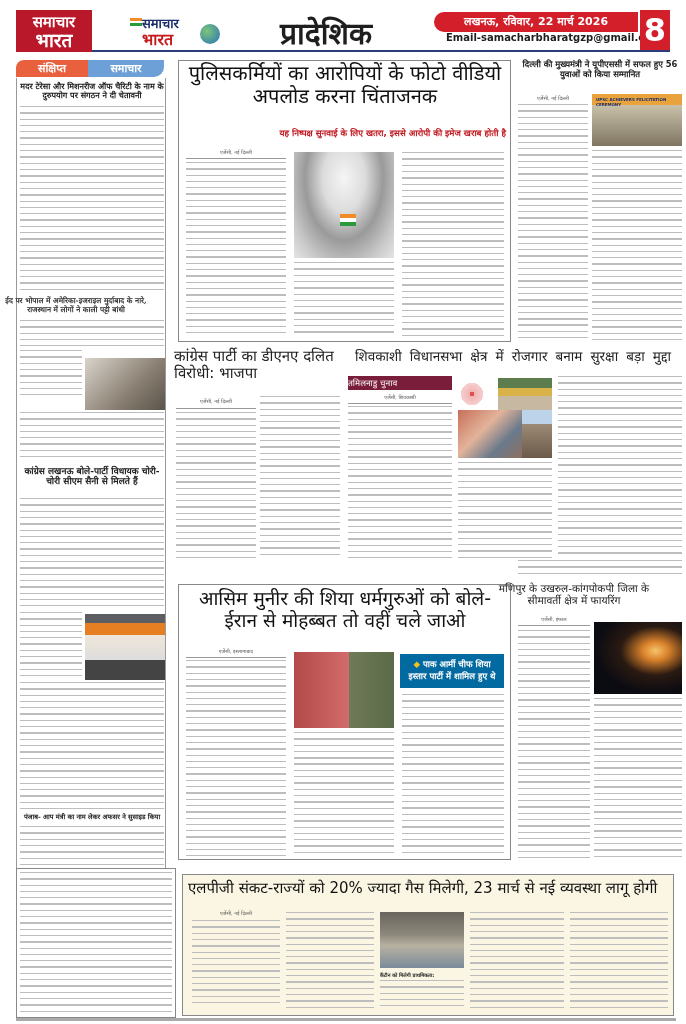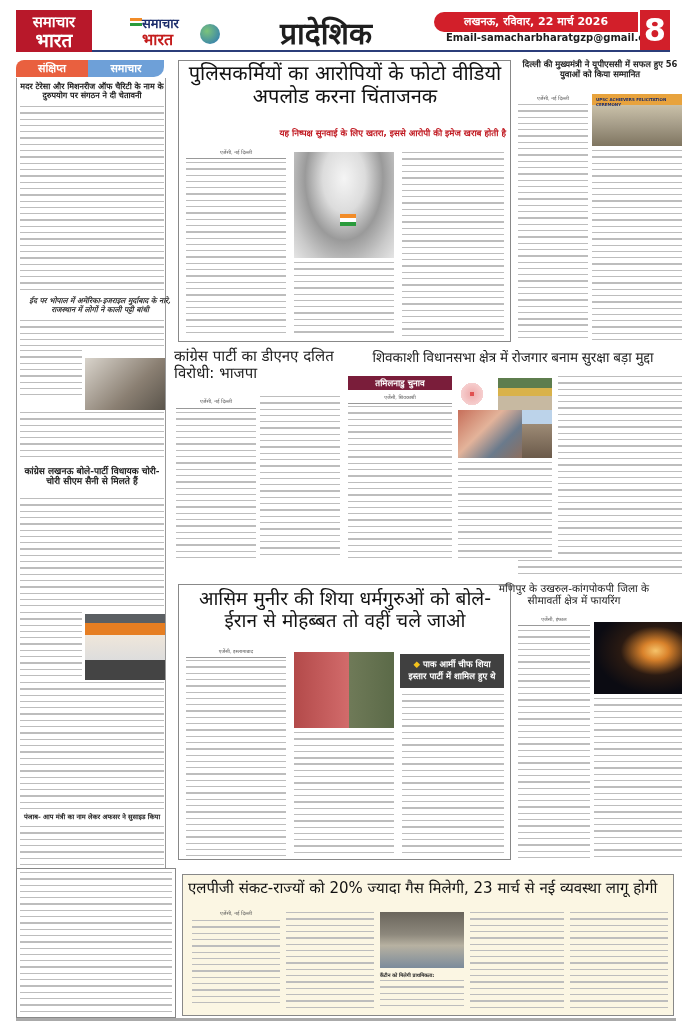--- a/index.html
+++ b/index.html
@@ -23,22 +23,22 @@
   
   .brief-tab { top: 60px; height: 17px; color: #fff; font-weight: bold; font-size: 11px; text-align: center; line-height: 17px; }
   .brief-a { left: 16px; width: 72px; background: #e9603f; border-radius: 8px 0 0 0; }
   .brief-b { left: 88px; width: 76px; background: #6ea0d8; border-radius: 0 0 10px 0; }
   .col-left { left: 16px; top: 78px; width: 150px; height: 790px; border-left: 1px solid #999; border-right: 1px solid #999; }
   .hl { font-weight: bold; color: #222; text-align: center; line-height: 1.15; font-family: "DejaVu Serif", serif; }
   .filler { background: repeating-linear-gradient(to bottom, #bdbdbd 0 1.3px, transparent 1.3px 6.3px); }
   .photo { background: #888; }
   .box { border: 1px solid #888; }
   .dateline { font-size: 5px; color: #555; text-align: center; }
-  .cat-box { background: #7a1d3a; color: #fff; font-weight: bold; text-align: center; }
-  .callout { background: #404040; color: #fff; font-weight: bold; font-size: 8.5px; line-height: 12px; padding: 4px 6px; text-align: center; }
+  .cat-box { background: #7a1d3a; color: #fff; font-weight: normal; }
+  .callout { background: #0369a1; color: #fff; font-weight: bold; font-size: 8.5px; line-height: 12px; padding: 4px 6px; text-align: center; }
   .callout .dot { color: #f4c21b; }
   .rule { background: #999; height: 1px; }
   .hl-sub { color: #c0171f; font-weight: bold; text-align: right; }
 </style>
 </head>
 <body>
 
 <div class="abs masthead"></div>
 <div class="abs logo-box">
   <div class="l1">समाचार</div>
@@ -55,21 +55,21 @@
 <div class="abs email">Email-samacharbharatgzp@gmail.com</div>
 <div class="abs page-num">8</div>
 
 <div class="abs brief-tab brief-a">संक्षिप्त</div>
 <div class="abs brief-tab brief-b">समाचार</div>
 <div class="abs col-left"></div>
 
 <div class="abs hl" style="left:20px;top:82px;width:144px;font-size:8px;">मदर टेरेसा और मिशनरीज ऑफ चैरिटी के नाम के दुरुपयोग पर संगठन ने दी चेतावनी</div>
 <div class="abs filler" style="left:20px;top:106px;width:144px;height:188px;"></div>
 
-<div class="abs hl" style="left:28px;top:297px;width:144px;font-size:7.4px;color:#333;font-style:italic;">ईद पर भोपाल में अमेरिका-इजराइल मुर्दाबाद के नारे, राजस्थान में लोगों ने काली पट्टी बांधी</div>
+<div class="abs hl" style="left:4px;top:297px;width:144px;font-size:7.4px;color:#333;">ईद पर भोपाल में अमेरिका-इजराइल मुर्दाबाद के नारे, राजस्थान में लोगों ने काली पट्टी बांधी</div>
 <div class="abs filler" style="left:20px;top:320px;width:144px;height:30px;"></div>
 <div class="abs filler" style="left:20px;top:350px;width:62px;height:50px;"></div>
 <div class="abs photo" style="left:85px;top:358px;width:80px;height:52px;background:linear-gradient(135deg,#d9d4cc,#8a7f72 60%,#5a544b);"></div>
 <div class="abs filler" style="left:20px;top:412px;width:144px;height:50px;"></div>
 
 <div class="abs hl" style="left:20px;top:466px;width:144px;font-size:9px;">कांग्रेस लखनऊ बोले-पार्टी विधायक चोरी-चोरी सीएम सैनी से मिलते हैं</div>
 <div class="abs filler" style="left:20px;top:498px;width:144px;height:112px;"></div>
 <div class="abs filler" style="left:20px;top:612px;width:62px;height:68px;"></div>
 <div class="abs photo" style="left:85px;top:614px;width:80px;height:66px;background:linear-gradient(180deg,#5b5f63 0,#5b5f63 14%,#e67e22 14%,#e67e22 32%,#efe6da 32%,#ddd 70%,#444 70%);"></div>
 <div class="abs filler" style="left:20px;top:682px;width:144px;height:130px;"></div>
@@ -96,21 +96,21 @@
   <span class="abs" style="left:4px;top:3px;font-size:4px;color:#1b2c6b;font-weight:bold;">UPSC ACHIEVERS FELICITATION CEREMONY</span>
 </div>
 <div class="abs filler" style="left:592px;top:150px;width:90px;height:190px;"></div>
 
 <div class="abs hl" style="left:174px;top:348px;width:166px;font-size:15px;font-family:'DejaVu Sans',sans-serif;font-weight:normal;text-align:left;">कांग्रेस पार्टी का डीएनए दलित विरोधी: भाजपा</div>
 <div class="abs dateline" style="left:176px;top:398px;width:80px;">एजेंसी, नई दिल्ली</div>
 <div class="abs rule" style="left:176px;top:408px;width:80px;"></div>
 <div class="abs filler" style="left:176px;top:412px;width:80px;height:146px;"></div>
 <div class="abs filler" style="left:260px;top:396px;width:80px;height:162px;"></div>
 
-<div class="abs hl" style="left:346px;top:350px;width:334px;font-size:13.5px;font-family:Liberation Sans, sans-serif;font-weight:normal;">शिवकाशी विधानसभा क्षेत्र में रोजगार बनाम सुरक्षा बड़ा मुद्दा</div>
+<div class="abs hl" style="left:346px;top:350px;width:334px;font-size:13.5px;font-family:Liberation Mono, monospace;font-weight:normal;">शिवकाशी विधानसभा क्षेत्र में रोजगार बनाम सुरक्षा बड़ा मुद्दा</div>
 <div class="abs cat-box" style="left:348px;top:376px;width:104px;height:14px;font-size:8.5px;line-height:14px;">तमिलनाडु चुनाव</div>
 <div class="abs dateline" style="left:348px;top:394px;width:104px;">एजेंसी, शिवकाशी</div>
 <div class="abs rule" style="left:348px;top:403px;width:104px;"></div>
 <div class="abs filler" style="left:348px;top:406px;width:104px;height:152px;"></div>
 <div class="abs" style="left:458px;top:382px;width:28px;height:24px;background:radial-gradient(circle at 50% 50%,#e05050 0,#e05050 12%,#f0b3b3 13%,#f6cfcf 60%,transparent 61%);"></div>
 <div class="abs photo" style="left:498px;top:378px;width:54px;height:32px;background:linear-gradient(180deg,#5e7d4e 0,#5e7d4e 30%,#d9b24a 30%,#d9b24a 55%,#c7b9a1 55%);"></div>
 <div class="abs photo" style="left:458px;top:410px;width:64px;height:48px;background:linear-gradient(135deg,#c76f5a,#e3b39a 40%,#6a7a8c 70%,#8d6f5f);"></div>
 <div class="abs photo" style="left:522px;top:410px;width:30px;height:48px;background:linear-gradient(180deg,#bcd3ea 0,#bcd3ea 30%,#9c8a75 30%,#6b5a4a);"></div>
 <div class="abs filler" style="left:458px;top:462px;width:94px;height:96px;"></div>
 <div class="abs filler" style="left:558px;top:376px;width:124px;height:182px;"></div>

